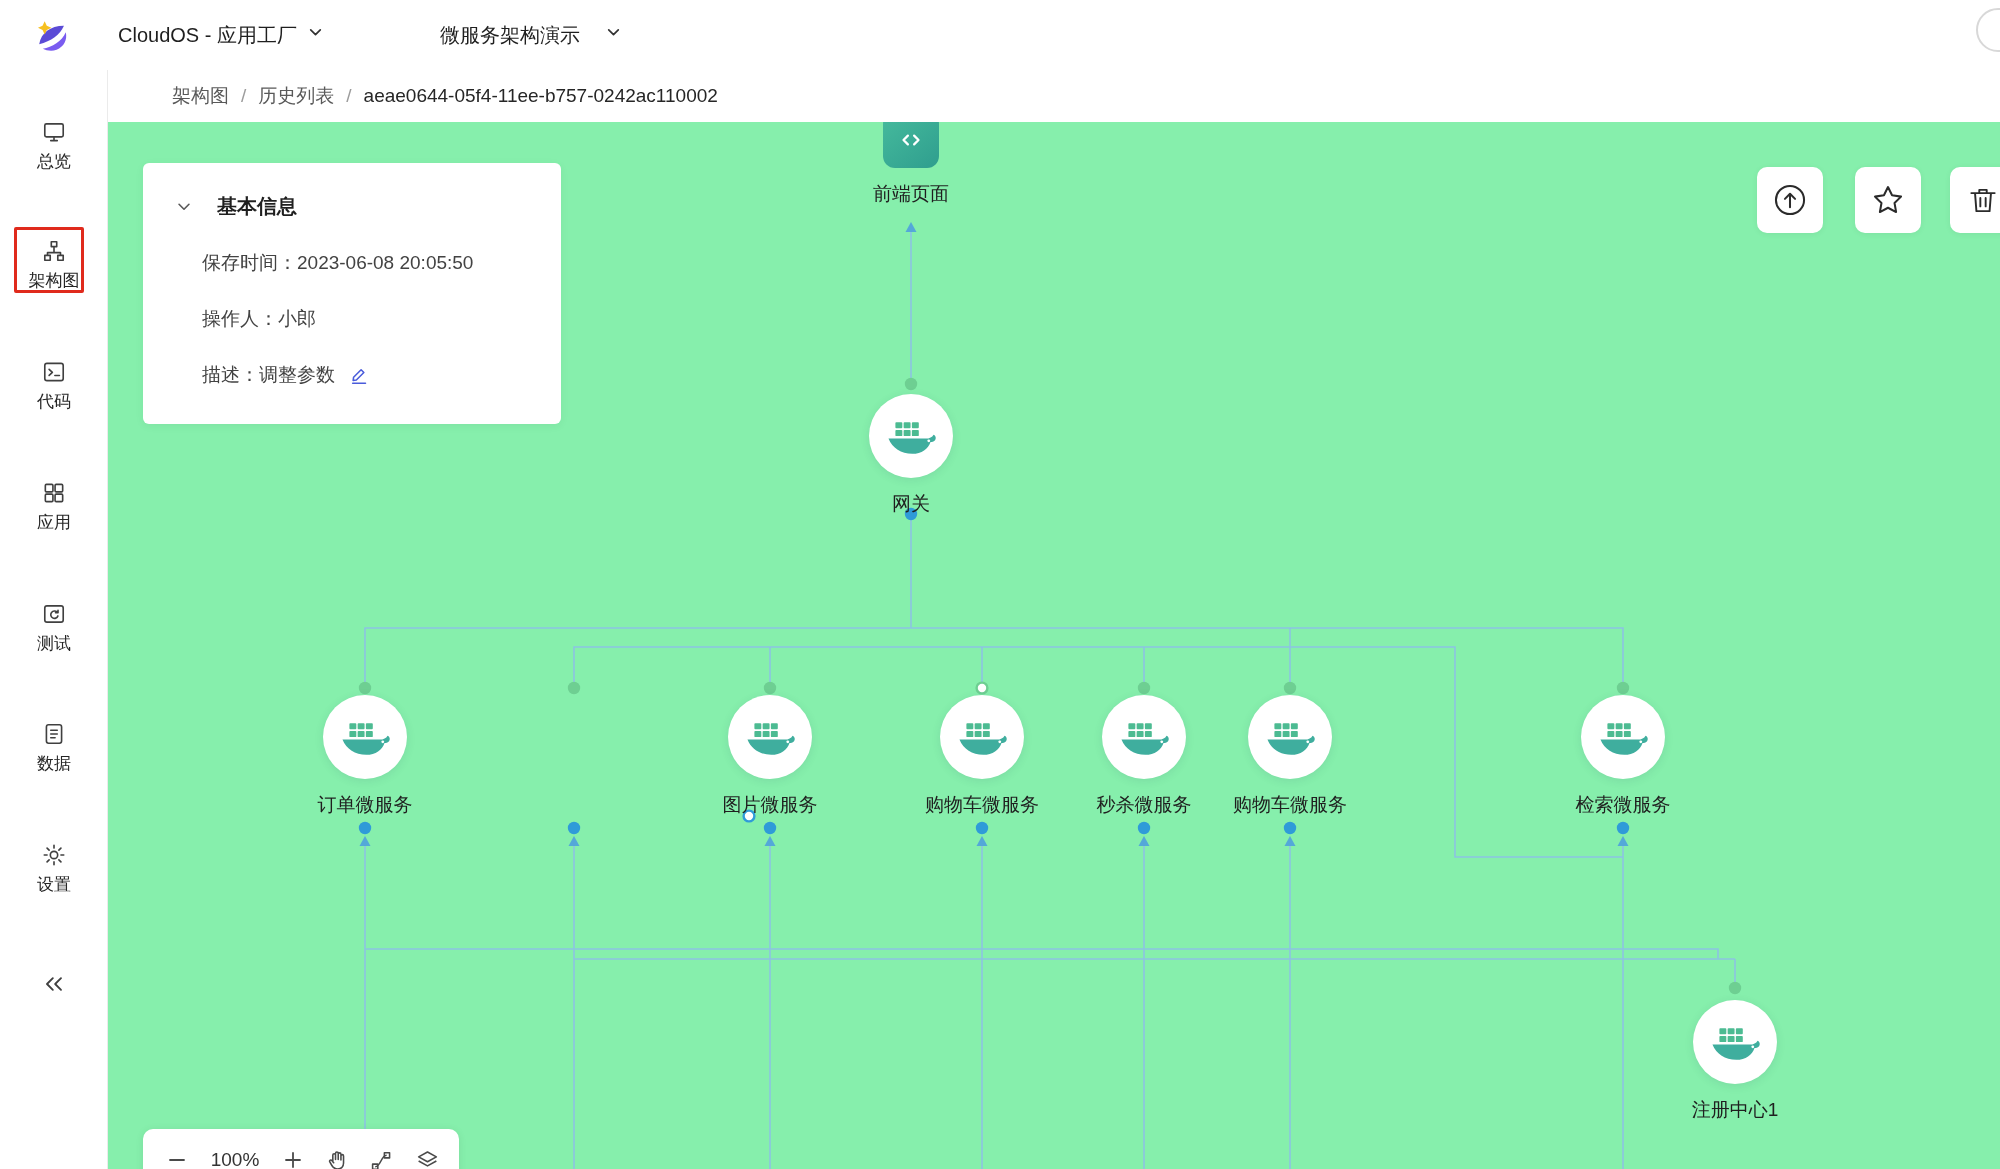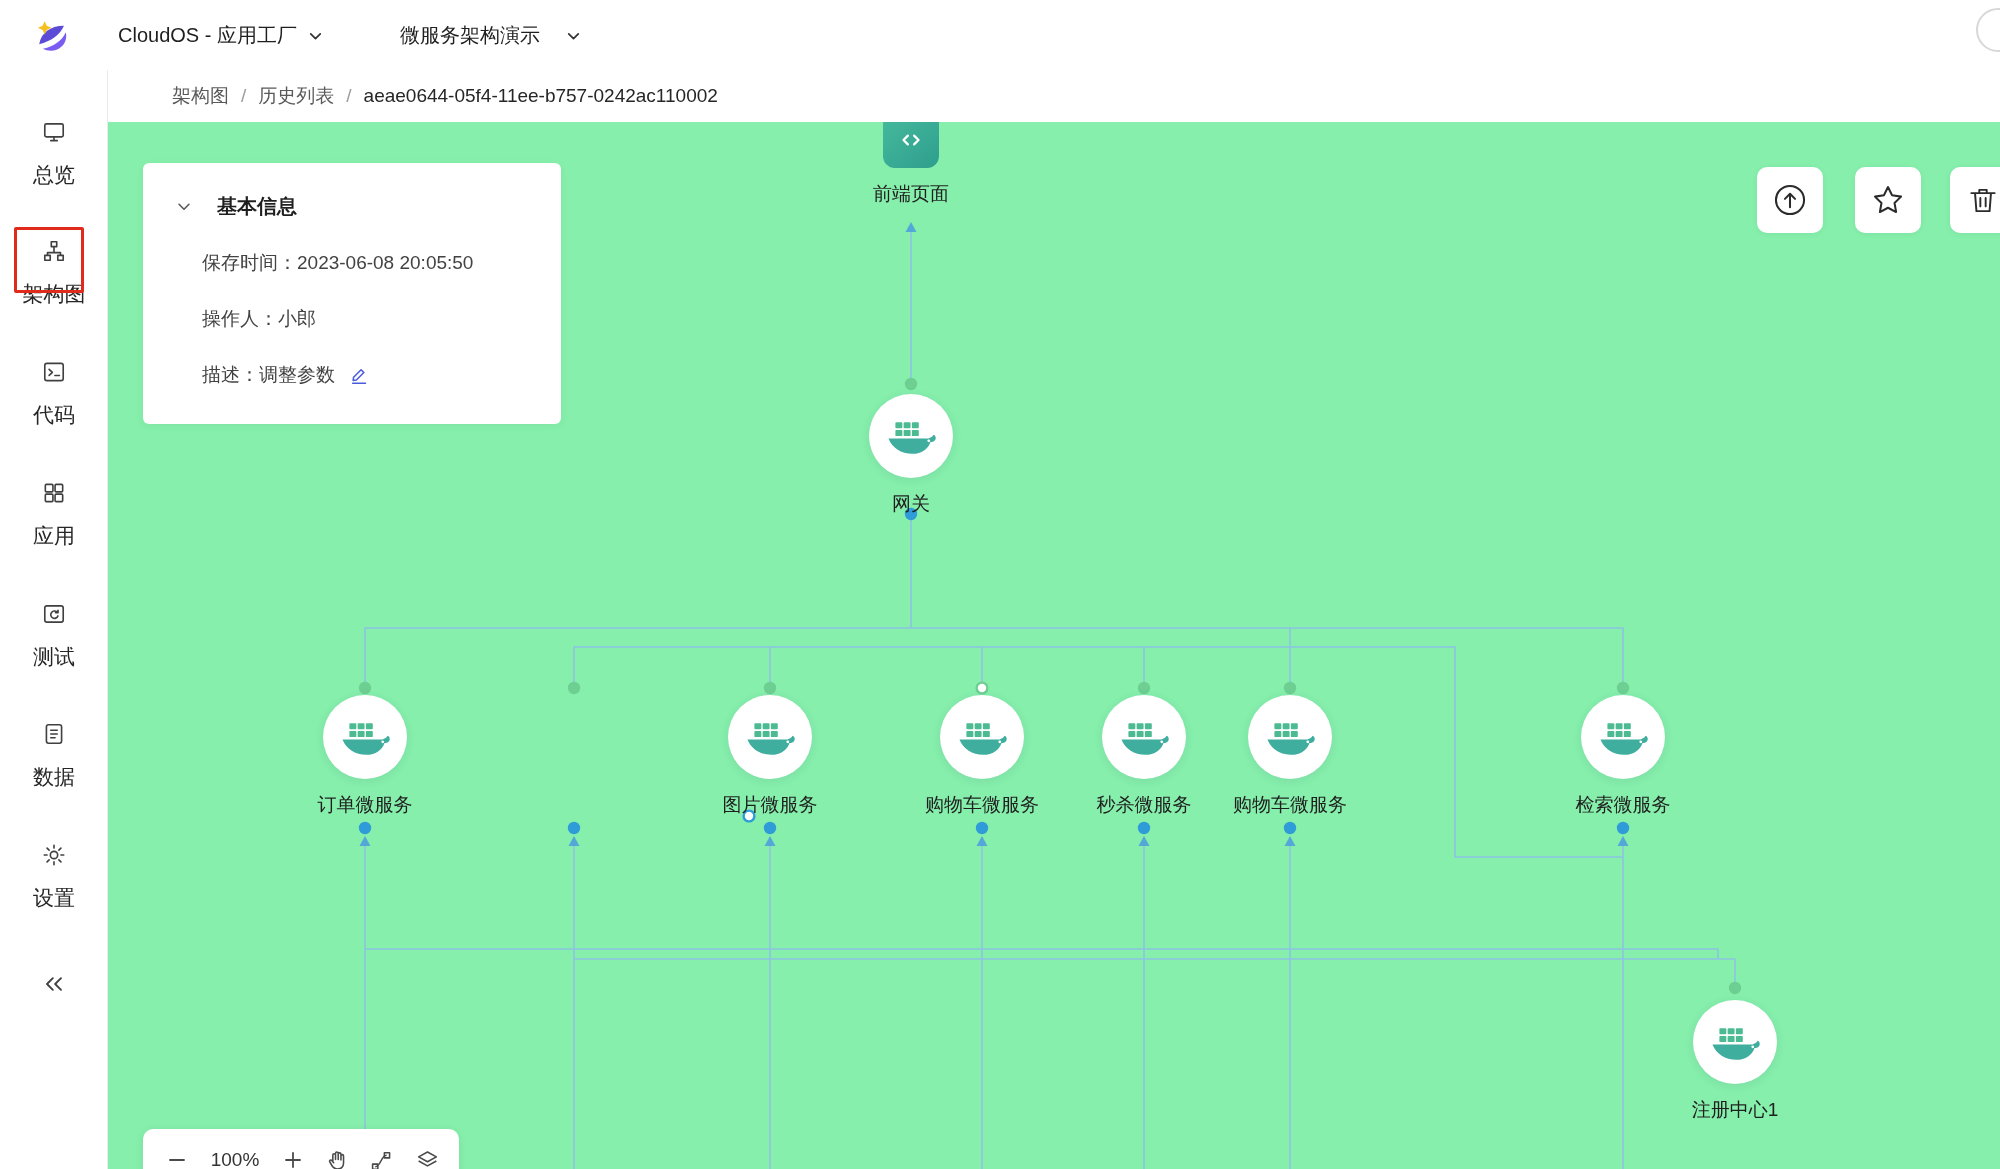--- a/index.html
+++ b/index.html
@@ -3,29 +3,29 @@
 <meta charset="utf-8">
 <style>
   * { margin:0; padding:0; box-sizing:border-box; }
   html,body { width:2000px; height:1169px; overflow:hidden; background:#fff;
     font-family:"Liberation Sans","DejaVu Sans",sans-serif; color:#262626; }
   .app { position:relative; width:2000px; height:1169px; }
 
   
   header { position:absolute; top:0; left:0; width:2000px; height:70px; background:#fff; z-index:30; display:flex; align-items:center; }
   .logo { margin-left:28px; width:48px; height:48px; display:flex; align-items:center; justify-content:center; cursor:pointer; }
-  .hsel { display:flex; align-items:center; gap:10px; margin-left:42px; cursor:pointer; font-size:20px; color:#1f1f1f; }
-  .hsel.proj { margin-left:76px;gap:25px; }
+  .hsel { display:flex; align-items:flex-start; gap:10px; margin-left:42px; cursor:pointer; font-size:20px; color:#1f1f1f; }
+  .hsel.proj { margin-left:116px;gap:25px; }
   .hsel svg { margin-top:2px; }
   .avatar { position:absolute; right:-20px; top:8px; width:44px; height:44px; border-radius:50%; background:#fff; border:2px solid #d8d8d8; }
 
   
   aside { position:absolute; top:70px; left:0; bottom:0; width:108px; background:#fff; border-right:1px solid #ebebeb; z-index:20; }
   .side-item { position:absolute; left:0; width:108px; display:flex; flex-direction:column; align-items:center; gap:5px; cursor:pointer; }
-  .side-item .lab { font-size:21px; color:#262626;margin-top:11px; }
+  .side-item .lab { font-size:17px; color:#262626; }
   .side-item svg { display:block; }
   .collapse-btn { position:absolute; left:0; width:108px; text-align:center; cursor:pointer; }
   .annotation-box { position:absolute; left:14px; top:157px; width:70px; height:66px; border:3px solid #e02a1c; border-radius:2px; pointer-events:none; z-index:25; }
 
   
   .main { position:absolute; left:108px; top:70px; right:0; bottom:0; }
   .crumbbar { height:52px; background:#fff; display:flex; align-items:center; padding-left:64px; font-size:19px; }
   .crumbbar .crumb { color:#595959; cursor:pointer; }
   .crumbbar .crumb.current { color:#262626; cursor:default; }
   .crumbbar .sep { color:#9c9c9c; margin:0 12px; }

